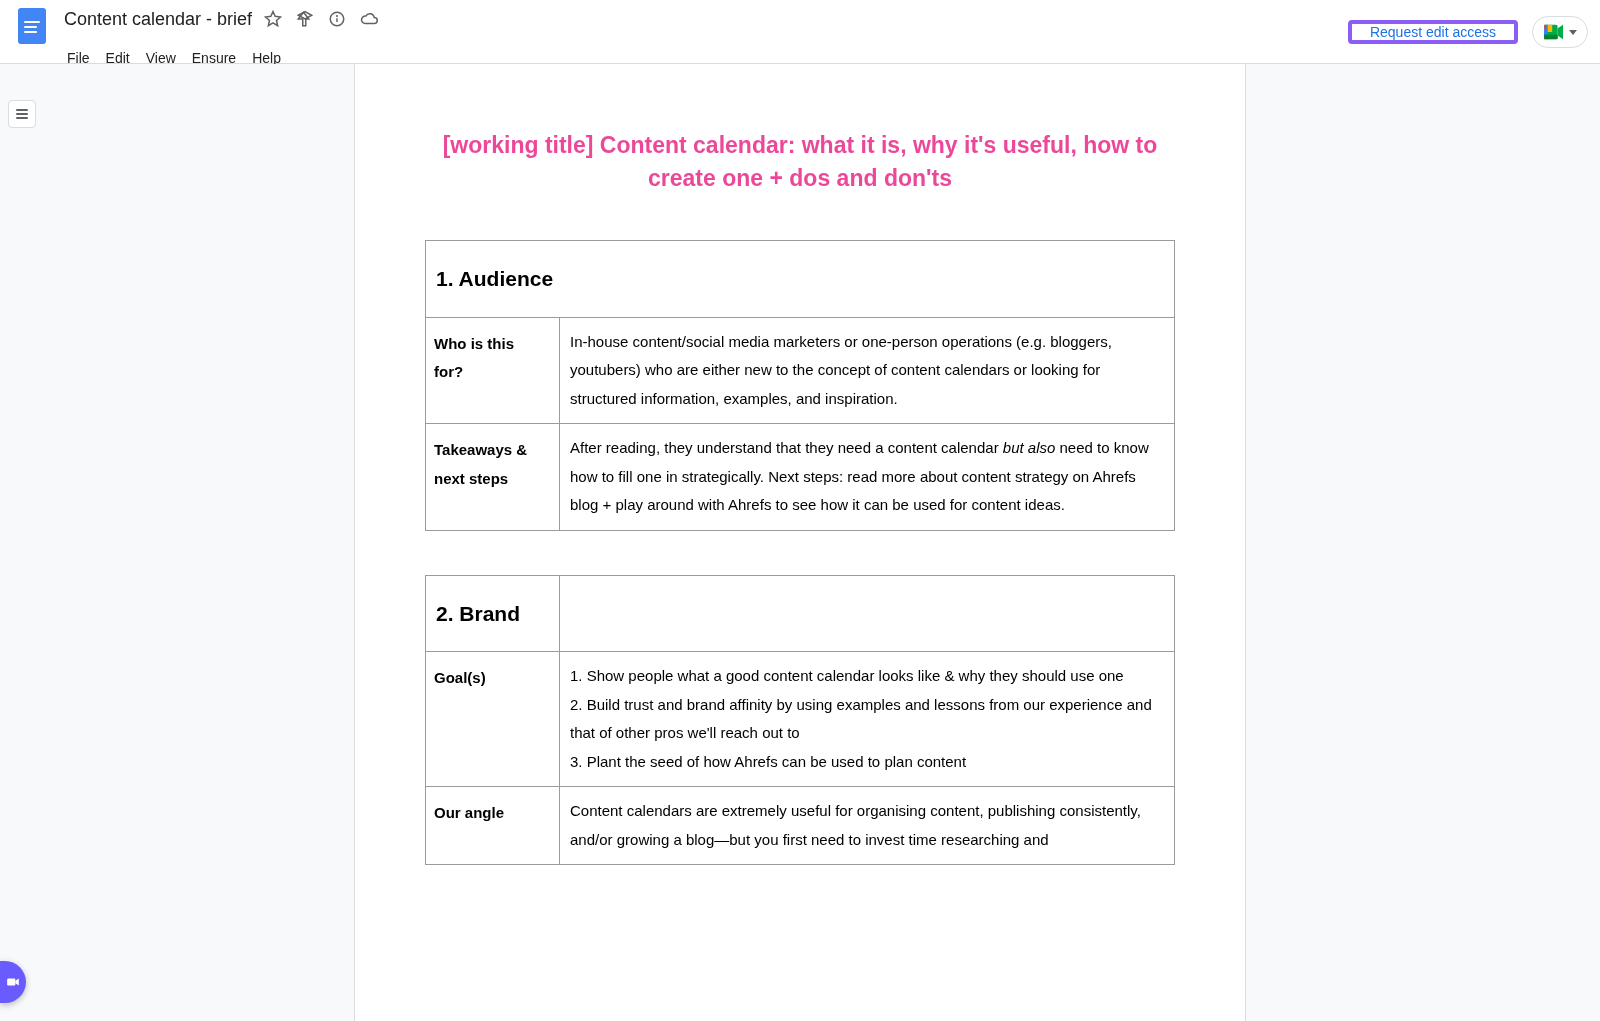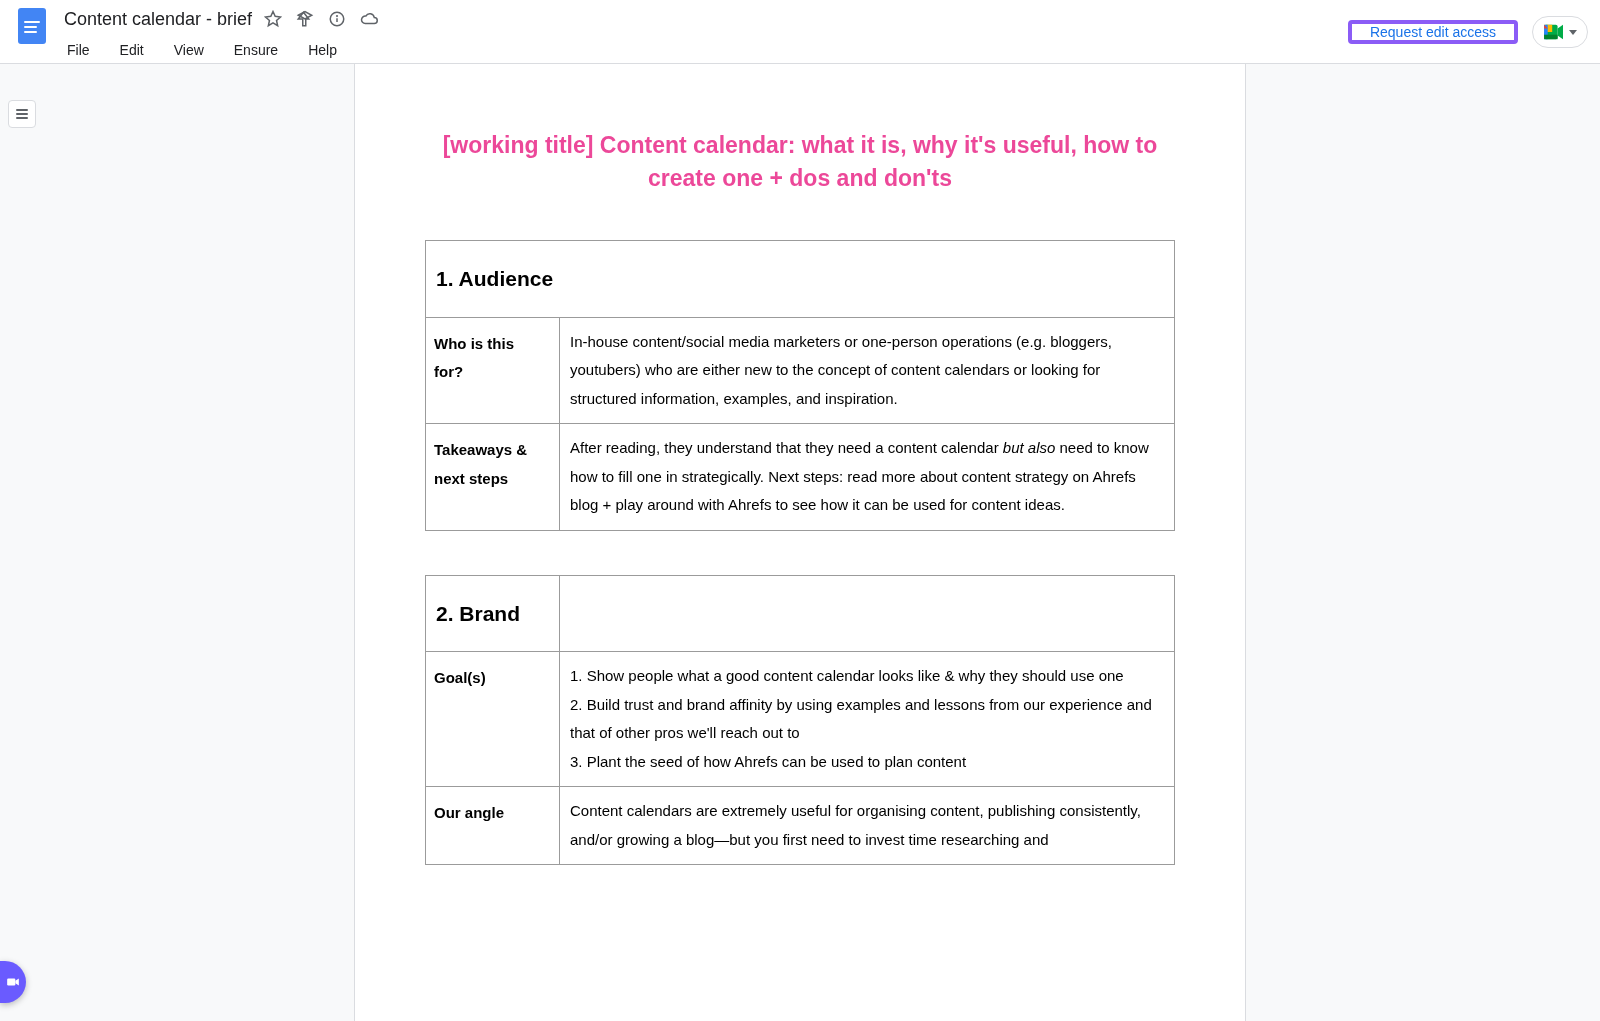--- a/index.html
+++ b/index.html
@@ -58,24 +58,24 @@
       color: #202124;
       letter-spacing: 0;
       padding: 1px 4px;
       border-radius: 4px;
     }
     .title-icons { display: flex; gap: 14px; color: #5f6368; }
     .title-icons svg { width: 18px; height: 18px; display: block; }
 
     .menubar {
       display: flex;
-      gap: 16px;
+      gap: 2px;
       height: 28px;
       align-items: center;
-      margin-top: 4px;
+      margin-top: 12px;
     }
     .menubar span {
       font-size: 14px;
       color: #202124;
       padding: 4px 7px;
       border-radius: 4px;
       cursor: pointer;
     }
 
     .header-right {

